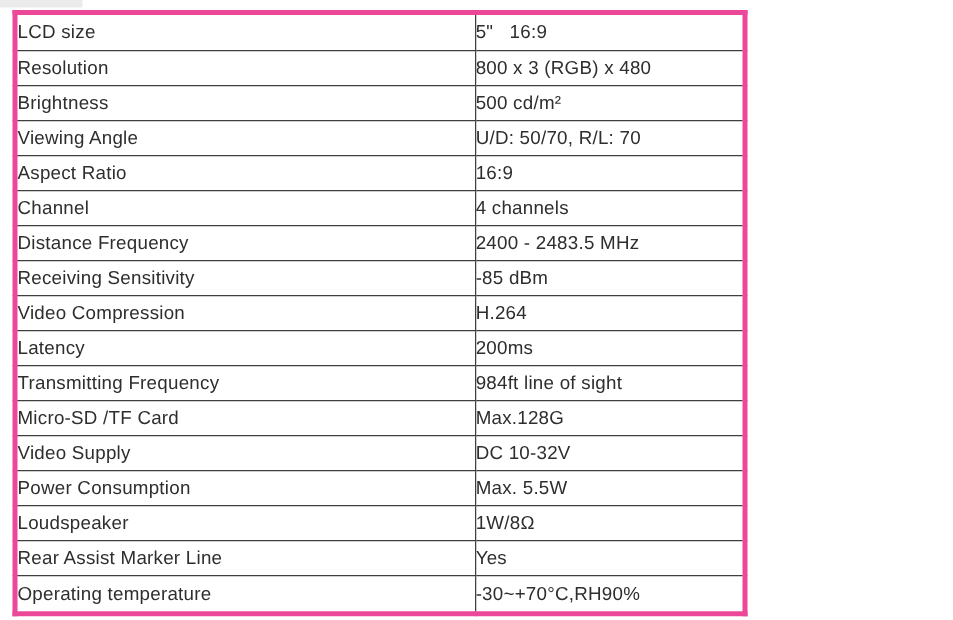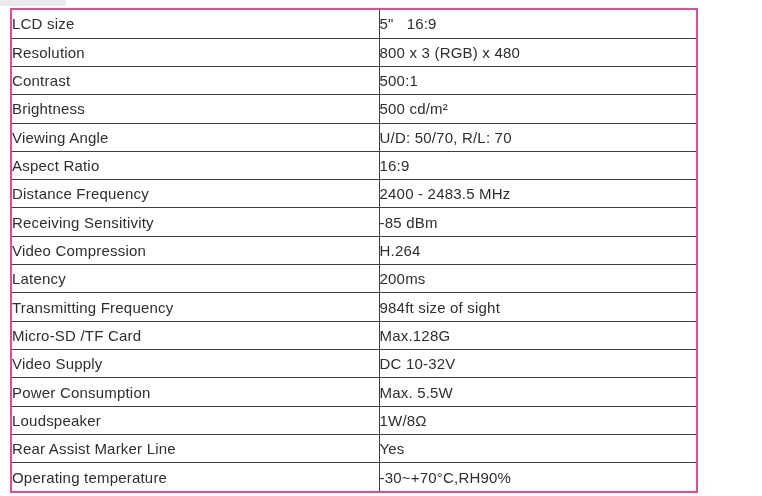--- a/index.html
+++ b/index.html
@@ -20,25 +20,25 @@
     left: 0;
     top: 0;
     width: 66px;
     height: 6px;
     background: #ebebeb;
   }
   table.spec-table {
     position: absolute;
     left: 10px;
     top: 8px;
-    width: 688px;
+    width: 588px;
     height: 485px;
     border-collapse: collapse;
     table-layout: fixed;
-    border: 2px solid #ec4899;
+    border: 4px solid #ec4899;
   }
   table.spec-table td {
     border: 1.5px solid #3f3f3f;
     font-size: 15px;
     color: #2e2e2e;
     vertical-align: middle;
     padding: 0;
     overflow: hidden;
     letter-spacing: 0.2px;
   }
@@ -64,54 +64,54 @@
     <tbody>
       <tr>
         <td class="label-cell">LCD size</td>
         <td class="value-cell">5"   16:9</td>
       </tr>
       <tr>
         <td class="label-cell">Resolution</td>
         <td class="value-cell">800 x 3 (RGB) x 480</td>
       </tr>
       <tr>
-        <td class="label-cell">Contrast</td>
-        <td class="value-cell">500:1</td>
-      </tr>
-      <tr>
         <td class="label-cell">Brightness</td>
         <td class="value-cell">500 cd/m²</td>
       </tr>
       <tr>
         <td class="label-cell">Viewing Angle</td>
         <td class="value-cell">U/D: 50/70, R/L: 70</td>
       </tr>
       <tr>
         <td class="label-cell">Aspect Ratio</td>
         <td class="value-cell">16:9</td>
+      </tr>
+      <tr>
+        <td class="label-cell">Channel</td>
+        <td class="value-cell">4 channels</td>
       </tr>
       <tr>
         <td class="label-cell">Distance Frequency</td>
         <td class="value-cell">2400 - 2483.5 MHz</td>
       </tr>
       <tr>
         <td class="label-cell">Receiving Sensitivity</td>
         <td class="value-cell">-85 dBm</td>
       </tr>
       <tr>
         <td class="label-cell">Video Compression</td>
         <td class="value-cell">H.264</td>
       </tr>
       <tr>
         <td class="label-cell">Latency</td>
         <td class="value-cell">200ms</td>
       </tr>
       <tr>
         <td class="label-cell">Transmitting Frequency</td>
-        <td class="value-cell">984ft size of sight</td>
+        <td class="value-cell">984ft line of sight</td>
       </tr>
       <tr>
         <td class="label-cell">Micro-SD /TF Card</td>
         <td class="value-cell">Max.128G</td>
       </tr>
       <tr>
         <td class="label-cell">Video Supply</td>
         <td class="value-cell">DC 10-32V</td>
       </tr>
       <tr>

